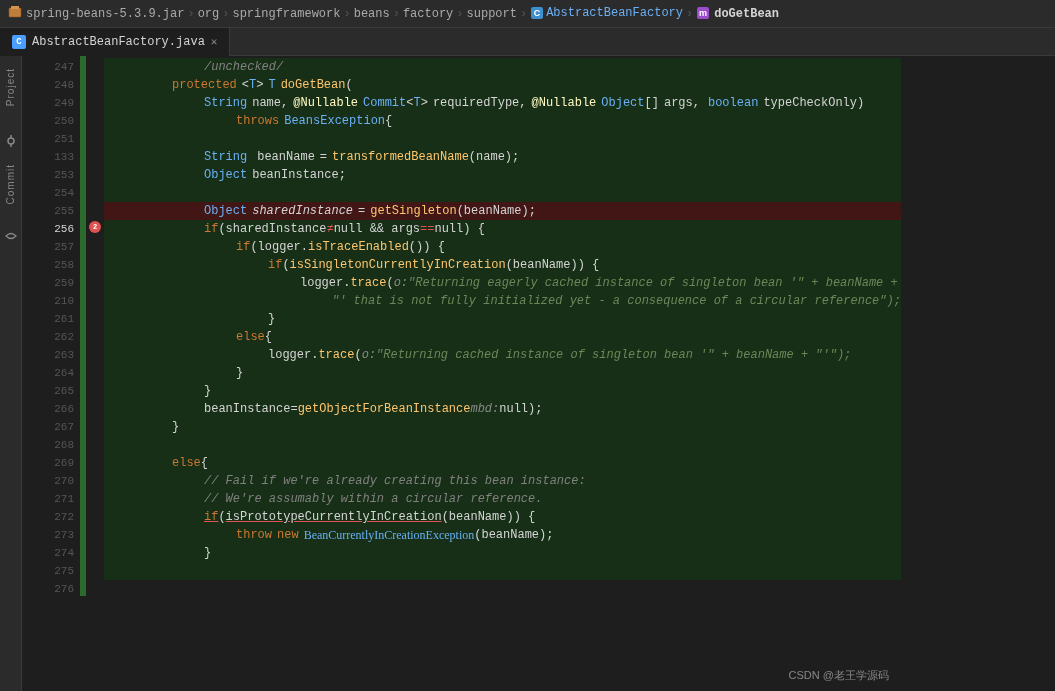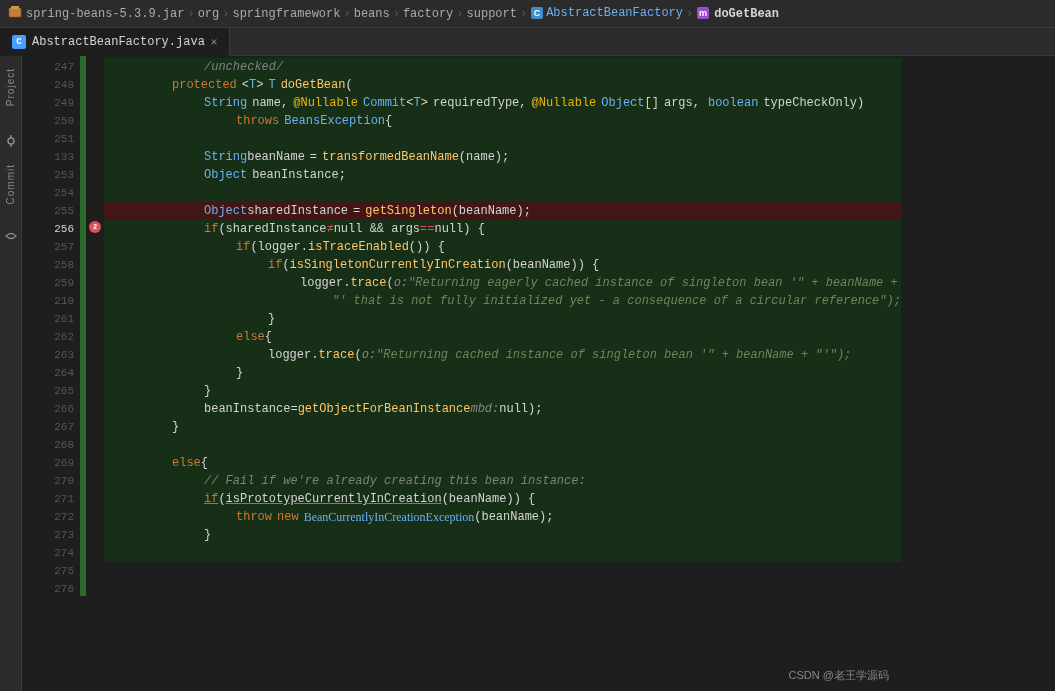--- a/index.html
+++ b/index.html
@@ -136,21 +136,21 @@
     .code-line.green-bg {
       background: rgba(0, 100, 0, 0.25);
     }
     .code-line.red-bg {
       background: rgba(180, 0, 0, 0.25);
     }
 
     
     .kw { color: #cc7832; } 
     .type { color: #6ab0f5; }
-    .annotation { color: #eab308; }
+    .annotation { color: #fef9c3; }
     .string { color: #6a8759; font-style: italic; }
     .comment { color: #808080; font-style: italic; }
     .method { color: #ffc66d; }
     .op { color: #d4d4d4; }
     .hint { color: #888; font-style: italic; }
     .underline { text-decoration: underline; text-decoration-color: #e05252; }
 
     
     .watermark {
       position: absolute;
@@ -391,39 +391,39 @@
           <span class="kw">throws</span>
           <span class="type" style="margin-left:5px;">BeansException</span>
           <span class="op"> {</span>
         </div>
 
         <div class="code-line green-bg">&nbsp;</div>
 
         <div class="code-line green-bg">
           <span style="display:inline-block;width:96px;"></span>
           <span class="type">String</span>
-          <span style="margin-left:0;">beanName</span>
+          <span style="margin-left:10px;">beanName</span>
           <span class="op" style="margin-left:5px;">=</span>
           <span class="method" style="margin-left:5px;font-family:Liberation Mono, monospace;">transformedBeanName</span>
             <span class="op">(name);</span>
         </div>
 
         <div class="code-line green-bg">
           <span style="display:inline-block;width:96px;"></span>
           <span class="type">Object</span>
           <span style="margin-left:5px;">beanInstance;</span>
         </div>
 
         <div class="code-line green-bg">&nbsp;</div>
 
 
         <div class="code-line red-bg">
           <span style="display:inline-block;width:96px;"></span>
           <span class="type">Object</span>
-          <span style="">sharedInstance</span>
+          <span style="margin-left:5px;font-style:italic;">sharedInstance</span>
           <span class="op" style="margin-left:5px;">=</span>
           <span class="method" style="margin-left:5px;">getSingleton</span>
             <span class="op">(beanName);</span>
         </div>
 
         <div class="code-line green-bg">
           <span style="display:inline-block;width:96px;"></span>
           <span class="kw">if</span>
           <span class="op"> (sharedInstance </span>
           <span style="color:#e05252;">≠</span>
@@ -512,20 +512,24 @@
           <span style="display:inline-block;width:64px;"></span>
           <span class="kw">else</span>
           <span class="op"> {</span>
         </div>
 
         <div class="code-line green-bg">
           <span style="display:inline-block;width:96px;"></span>
           <span class="comment">// Fail if we're already creating this bean instance:</span>
         </div>
 
+        <div class="code-line green-bg">
+          <span style="display:inline-block;width:96px;"></span>
+          <span class="comment">// We're assumably within a circular reference.</span>
+        </div>
 
         <div class="code-line green-bg">
           <span style="display:inline-block;width:96px;"></span>
           <span class="kw"><span class="underline">if</span></span>
           <span class="op"> (<span class="underline">isPrototypeCurrentlyInCreation</span>(beanName)) {</span>
         </div>
 
         <div class="code-line green-bg">
           <span style="display:inline-block;width:128px;"></span>
           <span class="kw">throw</span>

